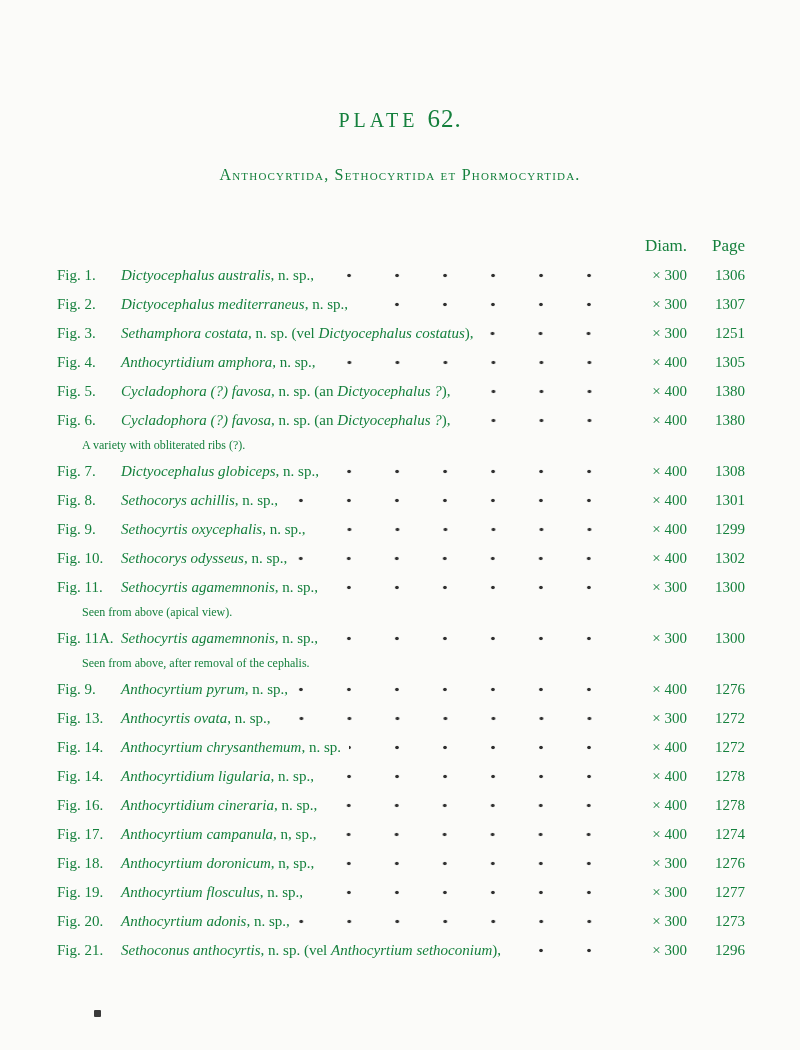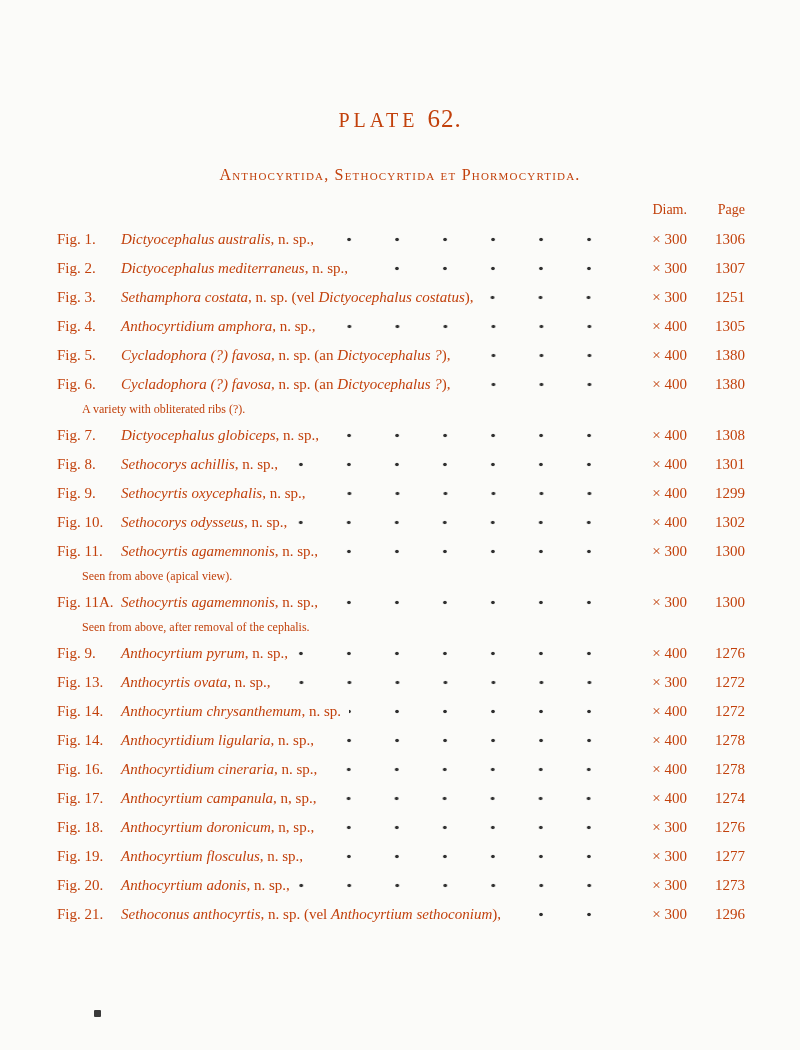--- a/index.html
+++ b/index.html
@@ -4,21 +4,21 @@
 <style>
   * { box-sizing: border-box; }
   html, body { margin: 0; padding: 0; background: #e9e9e9; }
   .page {
     position: relative;
     width: 800px;
     height: 1050px;
     margin: 0 auto;
     background: #fbfbf9;
     font-family: "Liberation Serif", serif;
-    color: #c2410c;
+    color: #15803d;
     padding-top: 106px;
     overflow: hidden;
   }
   .title {
     text-align: center;
     font-size: 20px;
     letter-spacing: 4px;
     line-height: 26px;
   }
   .title .title-num {
@@ -59,21 +59,21 @@
     height: 100%;
     margin: 0 10px 0 8px;
     background-image: radial-gradient(circle, #2e2e2e 1.4px, transparent 2.1px);
     background-size: 48px 100%;
     background-repeat: repeat-x;
     background-position: right center;
     min-width: 0;
   }
   .diam { flex: none; width: 64px; text-align: right; }
   .pagenum { flex: none; width: 58px; text-align: right; }
-  .hdr-row .diam, .hdr-row .pagenum { font-size: 14px; }
+  .hdr-row .diam, .hdr-row .pagenum { font-size: 17px; margin-top: 36px; }
   .note {
     height: 22px;
     line-height: 20px;
     padding-left: 82px;
     font-size: 12px;
   }
   .artifact {
     position: absolute;
     left: 94px;
     top: 1010px;

